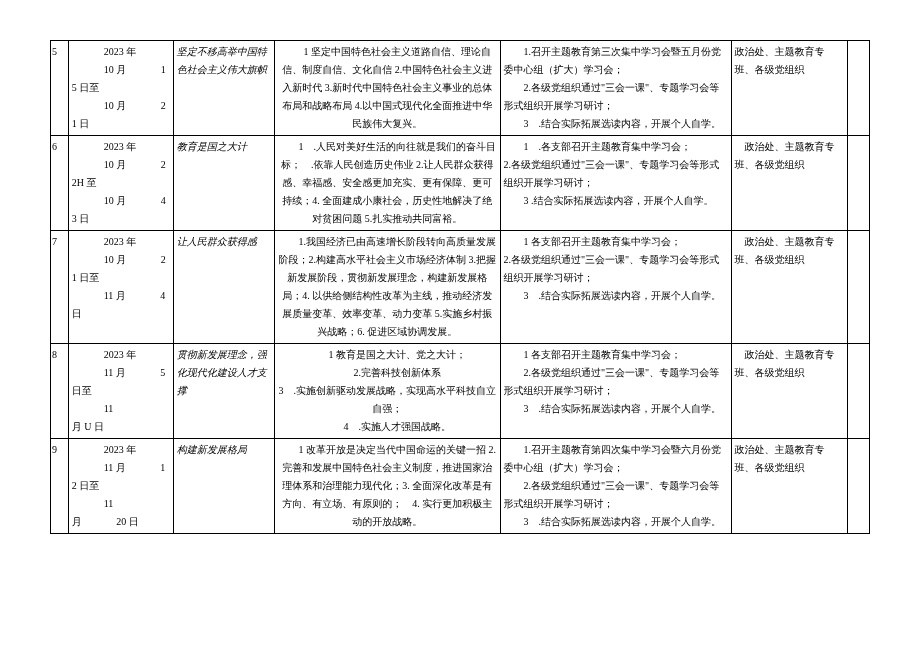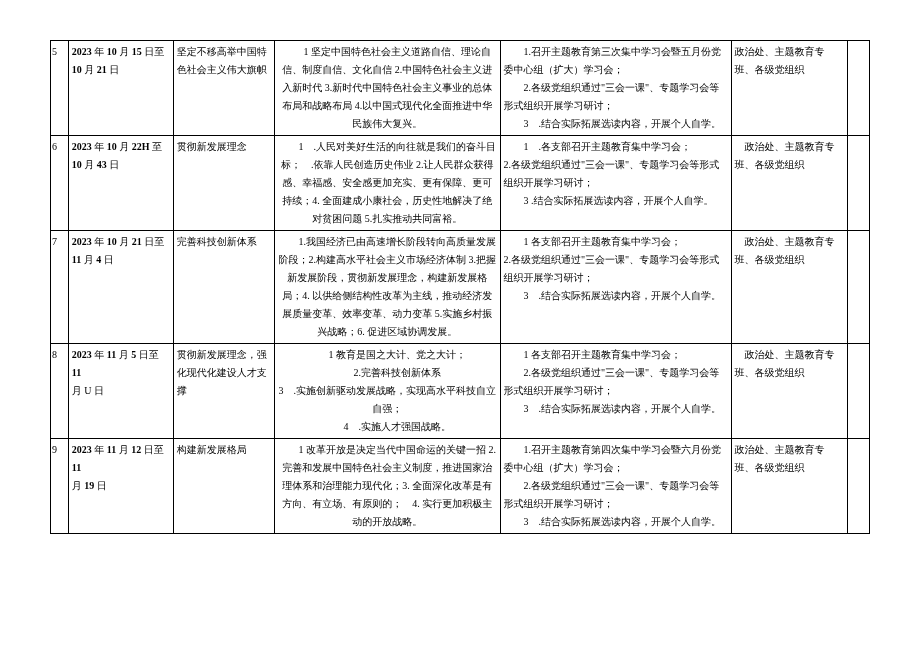--- a/index.html
+++ b/index.html
@@ -32,37 +32,39 @@
   td.num {
     width: 14px;
     text-align: left;
     padding: 2px 1px;
   }
   td.date {
     width: 94px;
   }
   td.theme {
     width: 90px;
+    font-style: italic;
   }
   td.key {
     width: 210px;
     text-align: center;
   }
   td.study {
     width: 215px;
   }
   td.resp {
     width: 105px;
     margin-left: 37px;
   }
   td.tail {
     width: 14px;
   }
   .bold {
-    font-weight: bold;
+    font-weight: normal;
+    margin-left: 32px;
   }
 </style>
 </head>
 <body>
 
 <div class="page">
 <table>
 
 <tbody>
         <tr>
@@ -79,36 +81,36 @@
 <td class="resp">政治处、主题教育专班、各级党组织</td>
 <td class="tail"></td>
 </tr>
 
 <tr>
 <td class="num">6</td>
 <td class="date">
 <span class="bold">2023</span><span> 年 </span><span class="bold">10</span><span> 月 </span><span class="bold">22H</span><span> 至</span><br>
 <span class="bold">10</span><span> 月 </span><span class="bold">43</span><span> 日</span>
 </td>
-<td class="theme">贯彻新发展理念</td>
+<td class="theme">教育是国之大计</td>
 <td class="key">　　1　.人民对美好生活的向往就是我们的奋斗目标；　.依靠人民创造历史伟业 2.让人民群众获得感、幸福感、安全感更加充实、更有保障、更可持续；4. 全面建成小康社会，历史性地解决了绝对贫困问题 5.扎实推动共同富裕。</td>
 <td class="study" style="white-space:pre-line">　　1　.各支部召开主题教育集中学习会；
 2.各级党组织通过"三会一课"、专题学习会等形式组织开展学习研讨；
 　　3 .结合实际拓展选读内容，开展个人自学。</td>
 <td class="resp">　政治处、主题教育专班、各级党组织</td>
 <td class="tail"></td>
 </tr>
 
 <tr>
 <td class="num">7</td>
 <td class="date">
 <span class="bold">2023</span><span> 年 </span><span class="bold">10</span><span> 月 </span><span class="bold">21</span><span> 日至</span><br>
 <span class="bold">11</span><span> 月 </span><span class="bold">4</span><span> 日</span>
 </td>
-<td class="theme">完善科技创新体系</td>
+<td class="theme">让人民群众获得感</td>
 <td class="key">　　1.我国经济已由高速增长阶段转向高质量发展阶段；2.构建高水平社会主义市场经济体制 3.把握新发展阶段，贯彻新发展理念，构建新发展格局；4. 以供给侧结构性改革为主线，推动经济发展质量变革、效率变革、动力变革 5.实施乡村振兴战略；6. 促进区域协调发展。</td>
 <td class="study" style="white-space:pre-line">　　1 各支部召开主题教育集中学习会；
 2.各级党组织通过"三会一课"、专题学习会等形式组织开展学习研讨；
 　　3　.结合实际拓展选读内容，开展个人自学。</td>
 <td class="resp">　政治处、主题教育专班、各级党组织</td>
 <td class="tail"></td>
 </tr>
 
 <tr>
 <td class="num">8</td>
@@ -127,21 +129,21 @@
 　　3　.结合实际拓展选读内容，开展个人自学。</td>
 <td class="resp">　政治处、主题教育专班、各级党组织</td>
 <td class="tail"></td>
 </tr>
 
 <tr>
 <td class="num">9</td>
 <td class="date">
 <span class="bold">2023</span><span> 年 </span><span class="bold">11</span><span> 月 </span><span class="bold">12</span><span> 日至 </span><br>
 <span class="bold">11</span><br>
-<span>月 </span><span class="bold">19</span><span> 日</span>
+<span>月 </span><span class="bold">20</span><span> 日</span>
 </td>
 <td class="theme">构建新发展格局</td>
 <td class="key">　　1 改革开放是决定当代中国命运的关键一招 2.完善和发展中国特色社会主义制度，推进国家治理体系和治理能力现代化；3. 全面深化改革是有方向、有立场、有原则的；　4. 实行更加积极主动的开放战略。</td>
 <td class="study" style="white-space:pre-line">　　1.召开主题教育第四次集中学习会暨六月份党委中心组（扩大）学习会；
 　　2.各级党组织通过"三会一课"、专题学习会等形式组织开展学习研讨；
 　　3　.结合实际拓展选读内容，开展个人自学。</td>
 <td class="resp">政治处、主题教育专班、各级党组织</td>
 <td class="tail"></td>
 </tr>
 

